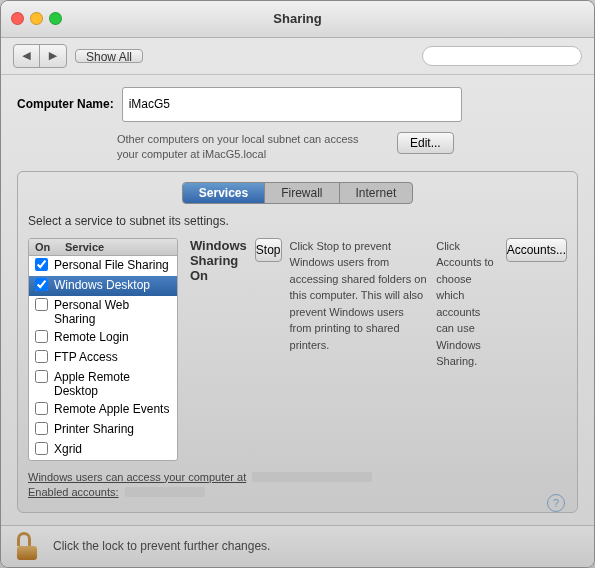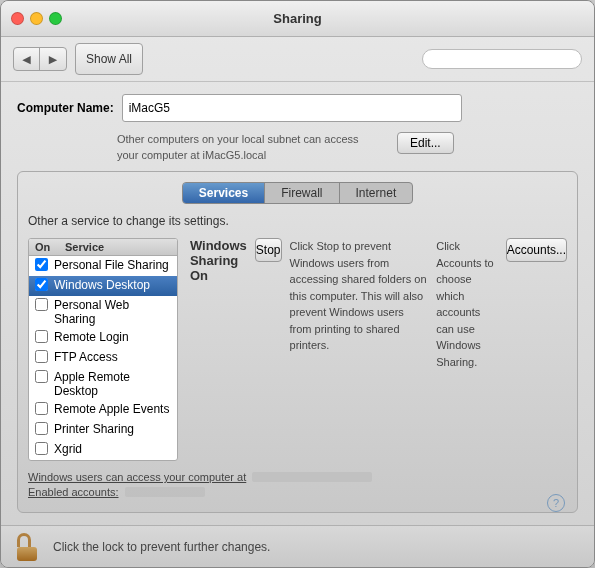--- a/index.html
+++ b/index.html
@@ -91,21 +91,21 @@
       justify-content: center;
       font-size: 11px;
       color: #555;
     }
 
     .nav-btn:first-child {
       border-right: 1px solid #a0a0a0;
     }
 
     .show-all-btn {
-      height: 32px;
+      height: 14px;
       padding: 0 10px;
       background: linear-gradient(to bottom, #f5f5f5, #ddd);
       border: 1px solid #a0a0a0;
       border-radius: 4px;
       cursor: pointer;
       font-size: 12px;
       color: #333;
     }
 
     .search-box {
@@ -137,21 +137,21 @@
 
     .computer-name-label {
       font-size: 12px;
       font-weight: bold;
       white-space: nowrap;
     }
 
     .computer-name-input {
       flex: 1;
       max-width: 340px;
-      height: 28px;
+      height: 35px;
       border: 1px solid #a0a0a0;
       border-radius: 3px;
       padding: 0 6px;
       font-size: 12px;
       background: #fff;
       outline: none;
     }
 
     .computer-name-sub {
       display: flex;
@@ -467,21 +467,21 @@
 
       <div class="tabs">
         <div class="tab-group">
           <button class="tab active">Services</button>
           <button class="tab">Firewall</button>
           <button class="tab">Internet</button>
         </div>
       </div>
 
       <div class="tab-content">
-        <span class="select-instruction">Other a service to change its settings.</span>
+        <span class="select-instruction">Select a service to subnet its settings.</span>
 
         <div class="services-layout">
 
           <div class="services-list">
             <div class="services-list-header">
               <span class="col-on">On</span>
               <span class="col-service">Service</span>
             </div>
 
             <div class="service-item">

